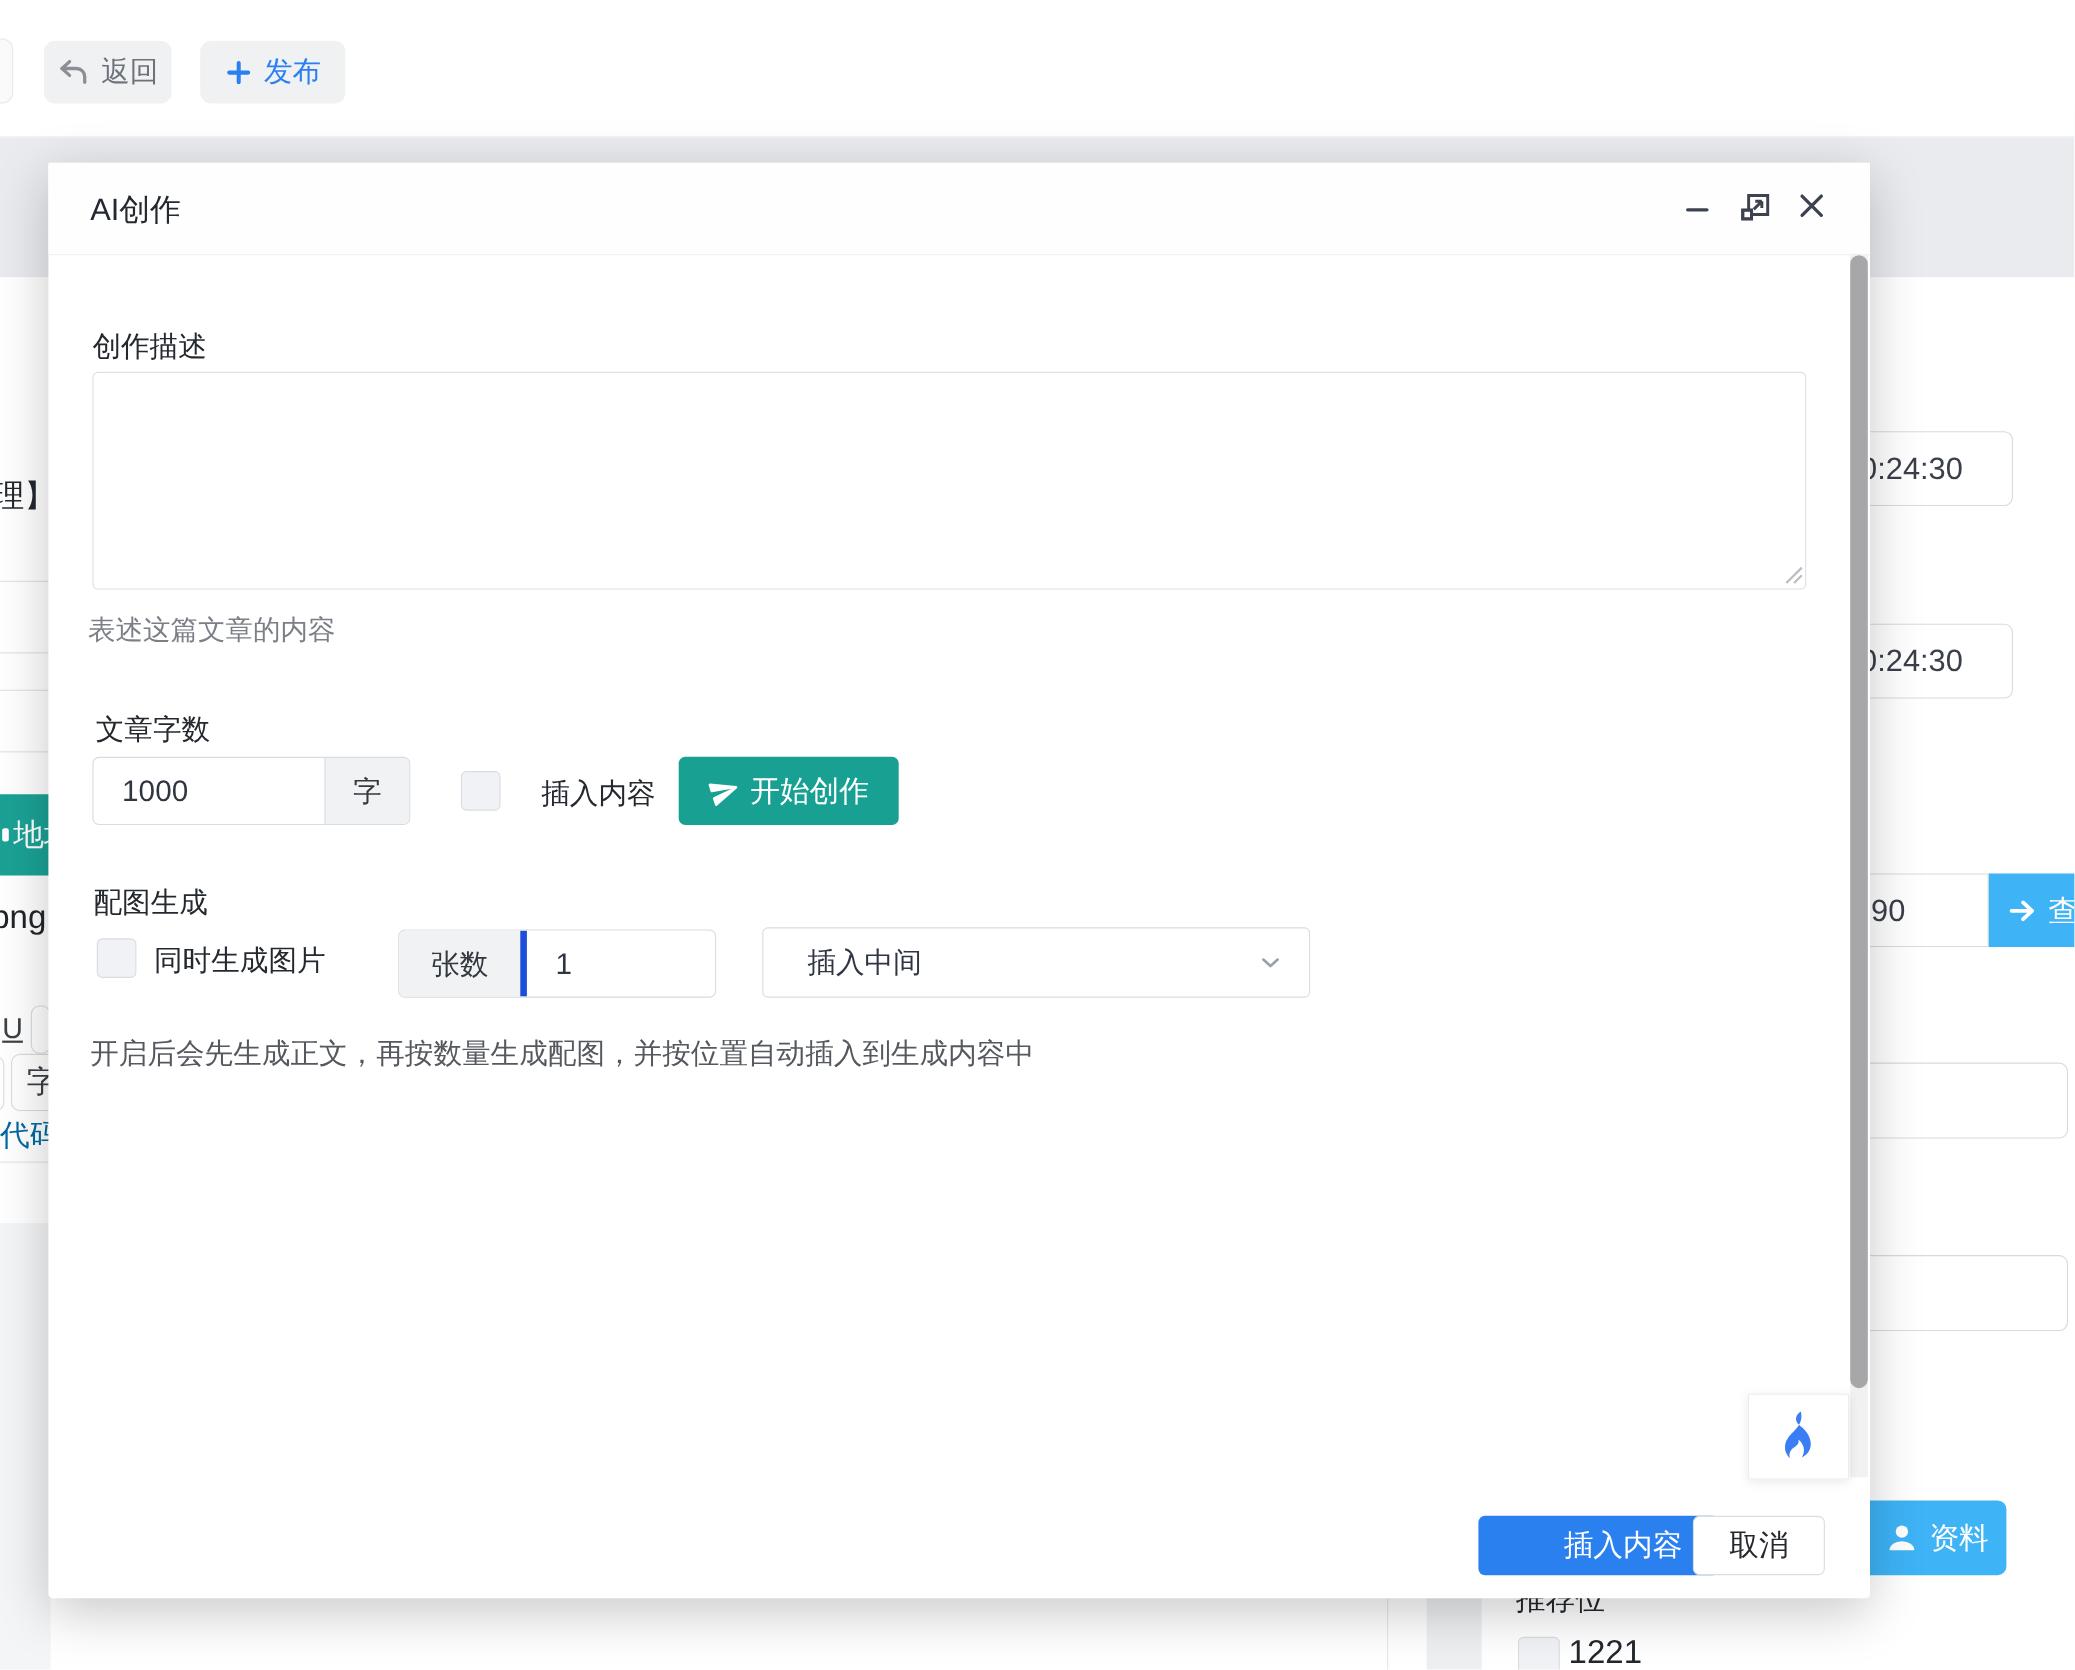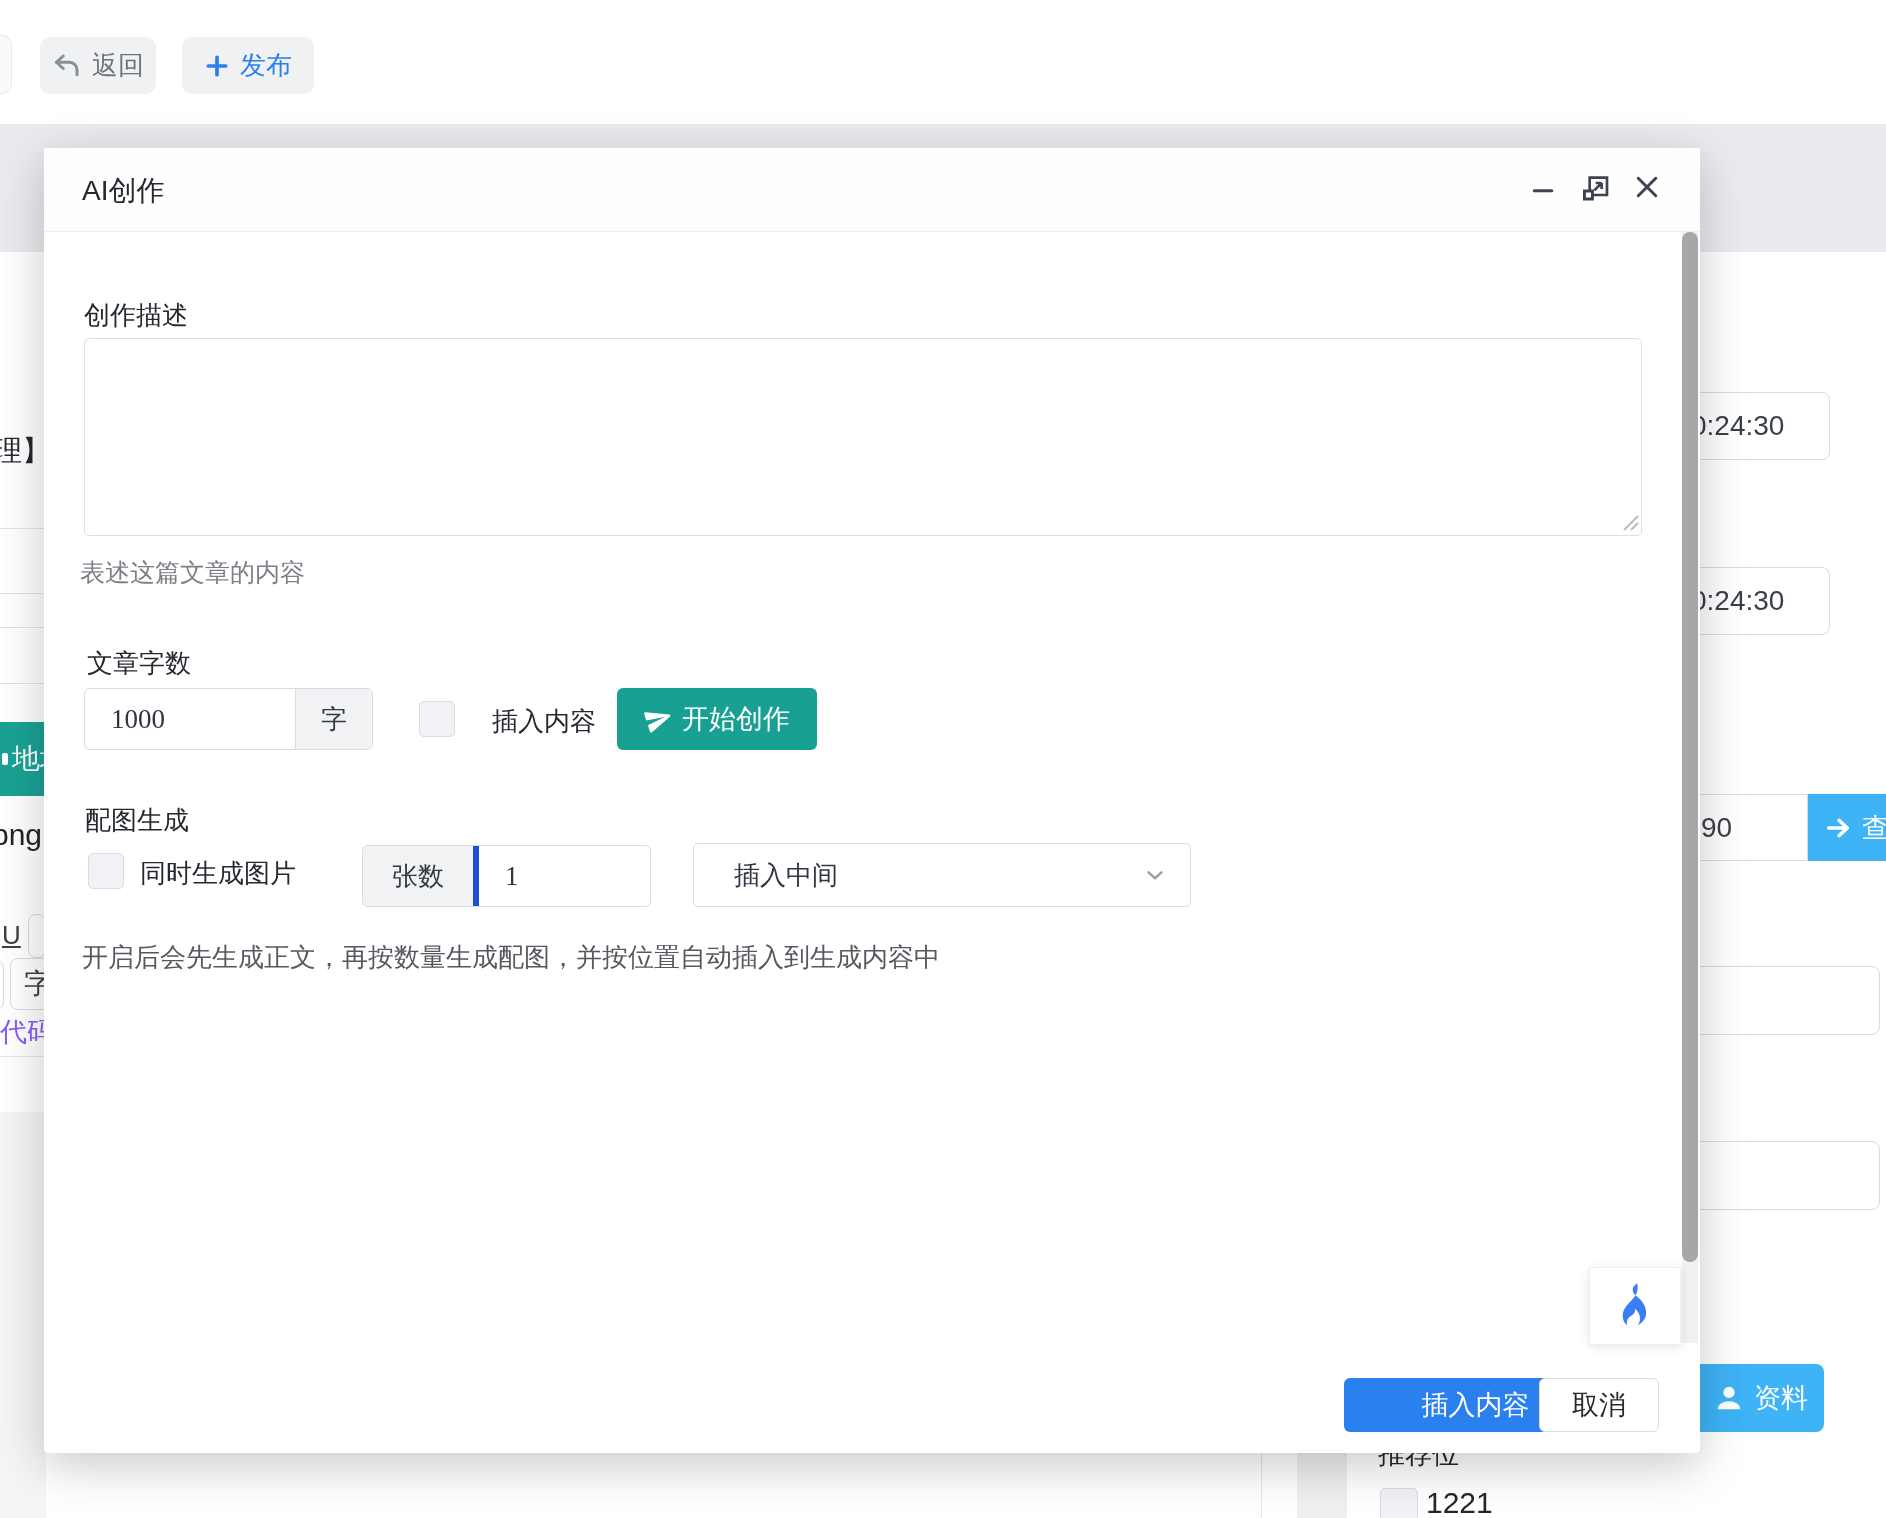--- a/index.html
+++ b/index.html
@@ -24,21 +24,21 @@
   
   .modal{left:44px;top:148px;width:1656px;height:1305px;background:#ffffff;border-radius:4px;
          box-shadow:0 12px 48px rgba(0,0,0,.22);z-index:10;}
   .m-header{left:0;top:0;width:100%;height:84px;border-bottom:1px solid #eef0f2;box-sizing:border-box;background:#fefefe;}
   .m-title{left:38px;top:24px;font-size:28px;color:#24292f;}
   .m-ico{width:34px;height:34px;display:flex;align-items:center;justify-content:center;cursor:pointer;}
   .label{font-size:26px;color:#24292f;}
   .help{color:#7b7f86;}
   .m-textarea{border:1px solid #dcdfe3;border-radius:5px;box-sizing:border-box;resize:none;outline:none;
               font-family:inherit;font-size:26px;padding:14px 18px;color:#2f3542;}
-  .igroup{border:1px solid #d8dbe0;border-radius:6px;box-sizing:border-box;display:flex;overflow:hidden;background:#fff;font-family:Liberation Serif, serif;}
+  .igroup{border:1px solid #d8dbe0;border-radius:6px;box-sizing:border-box;display:flex;overflow:hidden;background:#fff;}
   .igroup .inp{font-size:27px;color:#2f3542;display:flex;align-items:center;}
   .addon{background:#f0f2f4;display:flex;align-items:center;justify-content:center;font-size:26px;color:#33383f;}
   .checkbox{width:36px;height:36px;background:#f0f2f5;border:1px solid #d9dce2;border-radius:5px;box-sizing:border-box;cursor:pointer;}
   .btn-green{background:#18a192;color:#ffffff;border-radius:6px;display:flex;align-items:center;justify-content:center;gap:8px;font-size:27px;cursor:pointer;}
   .m-select{border:1px solid #d9dce1;border-radius:5px;box-sizing:border-box;display:flex;align-items:center;cursor:pointer;background:#fff;}
   .btn-primary{background:#2b80f0;color:#fff;border-radius:6px;display:flex;align-items:center;justify-content:center;font-size:27px;cursor:pointer;padding-left:44px;}
   .btn-plain{background:#fff;color:#26292e;border:1px solid #d9dce1;border-radius:6px;box-sizing:border-box;display:flex;align-items:center;justify-content:center;font-size:27px;cursor:pointer;}
   .sb-track{background:#f1f1f2;z-index:12;}
   .sb-thumb{background:#a7a7a9;border-radius:8px;}
   .flame-box{left:1589px;top:1267px;width:92px;height:78px;background:#fff;border:1px solid #ededee;box-sizing:border-box;
@@ -79,21 +79,21 @@
   <div class="abs bgz hline" style="left:0;top:683px;width:46px;"></div>
   <div class="abs bgz tag-teal" style="left:-30px;top:722px;width:120px;height:74px;">
     <span style="display:inline-block;width:6px;height:12px;background:#fff;margin-left:32px;border-radius:2px;"></span>
     <span style="padding-left:4px;">地址</span>
   </div>
   <div class="abs bgz" style="left:-8px;top:818px;font-size:30px;color:#212529;">png</div>
   <div class="abs bgz" style="left:2px;top:920px;font-size:26px;color:#3c4147;text-decoration:underline;">U</div>
   <div class="abs bgz mini-box" style="left:28px;top:914px;width:18px;height:44px;"></div>
   <div class="abs bgz mini-box" style="left:-22px;top:960px;width:26px;height:50px;"></div>
   <div class="abs bgz mini-box" style="left:10px;top:958px;width:56px;height:52px;display:flex;align-items:center;justify-content:center;font-size:28px;color:#3a3f45;">字</div>
-  <div class="abs bgz" style="left:0px;top:1014px;font-size:27px;color:#8b5cf6;">代码</div>
+  <div class="abs bgz" style="left:0px;top:1014px;font-size:27px;color:#0369a1;">代码</div>
   <div class="abs bgz hline" style="left:0;top:1056px;width:46px;background:#e2e4e8;"></div>
   <div class="abs bgz" style="left:0;top:1112px;width:46px;height:406px;background:#f4f5f7;"></div>
 
   <div class="abs bgz bg-input flex" style="left:1652px;top:392px;width:178px;height:68px;">
     <span class="val" style="padding-left:38px;">0:24:30</span>
   </div>
   <div class="abs bgz bg-input flex" style="left:1652px;top:567px;width:178px;height:68px;">
     <span class="val" style="padding-left:38px;">0:24:30</span>
   </div>
   <div class="abs bgz bg-input flex" style="left:1652px;top:794px;width:156px;height:67px;border-radius:8px 0 0 8px;">

